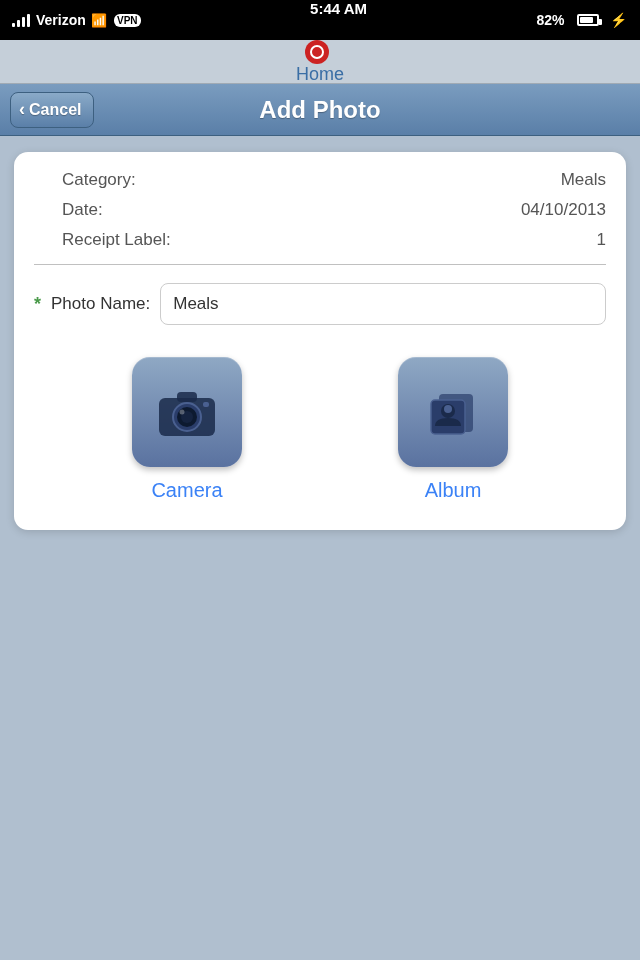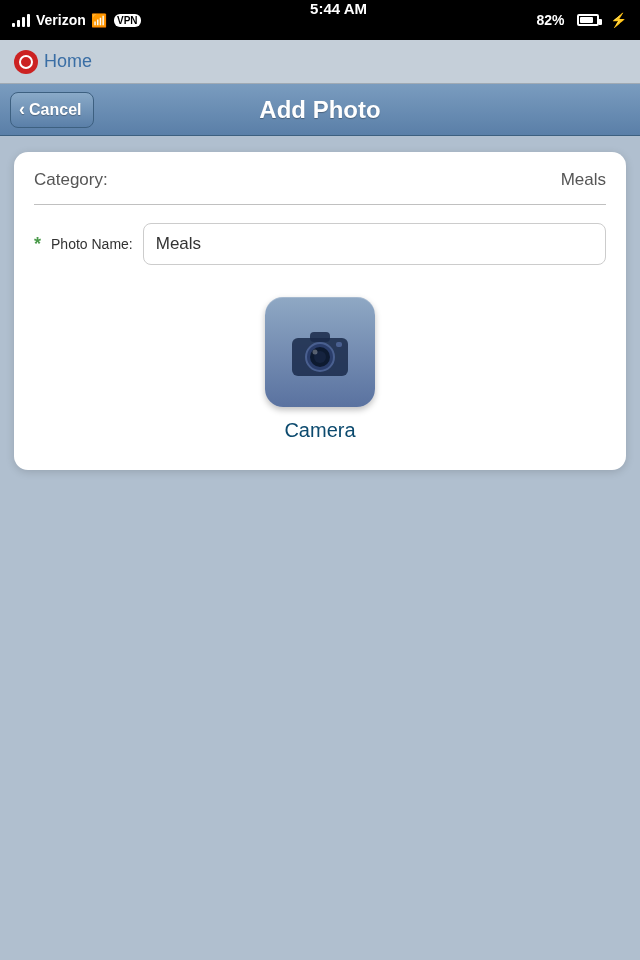--- a/index.html
+++ b/index.html
@@ -89,20 +89,21 @@
 
     
     .nav-home {
       width: 100%;
       height: 44px;
       background: #c5cfd9;
       display: flex;
       align-items: center;
       padding: 0 14px;
       border-bottom: 1px solid #a0aab4;
+      flex-direction: column;
     }
     .home-icon-circle {
       width: 24px;
       height: 24px;
       background: #cc2222;
       border-radius: 50%;
       display: flex;
       align-items: center;
       justify-content: center;
       margin-right: 6px;
@@ -172,20 +173,21 @@
       padding: 18px 20px 28px;
       box-shadow: 0 2px 8px rgba(0,0,0,0.15);
     }
 
     
     .info-row {
       display: flex;
       justify-content: space-between;
       align-items: center;
       margin-bottom: 10px;
+      margin-left: 28px;
     }
     .info-label {
       color: #555;
       font-size: 17px;
     }
     .info-value {
       color: #555;
       font-size: 17px;
     }
 
@@ -202,21 +204,21 @@
       gap: 10px;
       margin-bottom: 32px;
     }
     .required-star {
       color: #4a9a4a;
       font-size: 18px;
       font-weight: 700;
     }
     .photo-name-label {
       color: #333;
-      font-size: 14px;
+      font-size: 17px;
       white-space: nowrap;
     }
     .photo-name-input {
       flex: 1;
       height: 42px;
       border: 1px solid #ccc;
       border-radius: 8px;
       padding: 0 12px;
       font-size: 17px;
       color: #333;
@@ -243,21 +245,21 @@
       height: 110px;
       background: linear-gradient(to bottom, #8fa8c4, #5a72a0);
       border-radius: 18px;
       display: flex;
       align-items: center;
       justify-content: center;
       box-shadow: 0 3px 6px rgba(0,0,0,0.25), inset 0 1px 0 rgba(255,255,255,0.2);
     }
     .icon-btn-label {
       font-size: 20px;
-      color: #0c4a6e;
+      color: #3b82f6;
     }
 
     
     .camera-svg, .album-svg {
       width: 64px;
       height: 64px;
     }
   </style>
 </head>
 <body>
@@ -300,22 +302,30 @@
 </div>
 
 <div class="content-area">
   <div class="card">
 
     <div class="info-row">
       <span class="info-label">Category:</span>
       <span class="info-value">Meals</span>
     </div>
 
-
-
+    <div class="info-row">
+      <span class="info-label">Date:</span>
+      <span class="info-value">04/10/2013</span>
+    </div>
+
+
+    <div class="info-row">
+      <span class="info-label">Receipt Label:</span>
+      <span class="info-value">1</span>
+    </div>
 
     <div class="divider"></div>
 
     <div class="photo-name-row">
       <span class="required-star">*</span>
       <span class="photo-name-label">Photo Name:</span>
       <input class="photo-name-input" type="text" value="Meals" placeholder="Meals" style="">
     </div>
 
     <div class="icon-buttons-row">
@@ -334,16 +344,32 @@
 
             <circle cx="32" cy="37" r="6" fill="#1a2a4a" opacity="0.6"></circle>
             <circle cx="27" cy="32" r="2.5" fill="rgba(255,255,255,0.3)"></circle>
 
             <rect x="48" y="22" width="6" height="5" rx="2" fill="#4a6090"></rect>
           </svg>
         </div>
         <span class="icon-btn-label">Camera</span>
       </div>
 
+      <div class="icon-button-wrap">
+        <div class="icon-btn">
+          <svg class="album-svg" viewBox="0 0 64 64" fill="none" xmlns="http://www.w3.org/2000/svg">
+
+            <rect x="18" y="14" width="34" height="38" rx="4" fill="#2a3d6a" opacity="0.7"></rect>
+
+            <rect x="10" y="20" width="34" height="34" rx="4" fill="#2a3d6a" stroke="#4a6090" stroke-width="1.5"></rect>
+
+            <circle cx="27" cy="31" r="7" fill="#1a2a4a"></circle>
+            <circle cx="27" cy="29" r="4" fill="#4a6090"></circle>
+
+            <path d="M14 46 Q14 38 27 38 Q40 38 40 46" fill="#1a2a4a"></path>
+          </svg>
+        </div>
+        <span class="icon-btn-label">Album</span>
+      </div>
 
     </div>
   </div>
 </div>
 
 </body></html>

